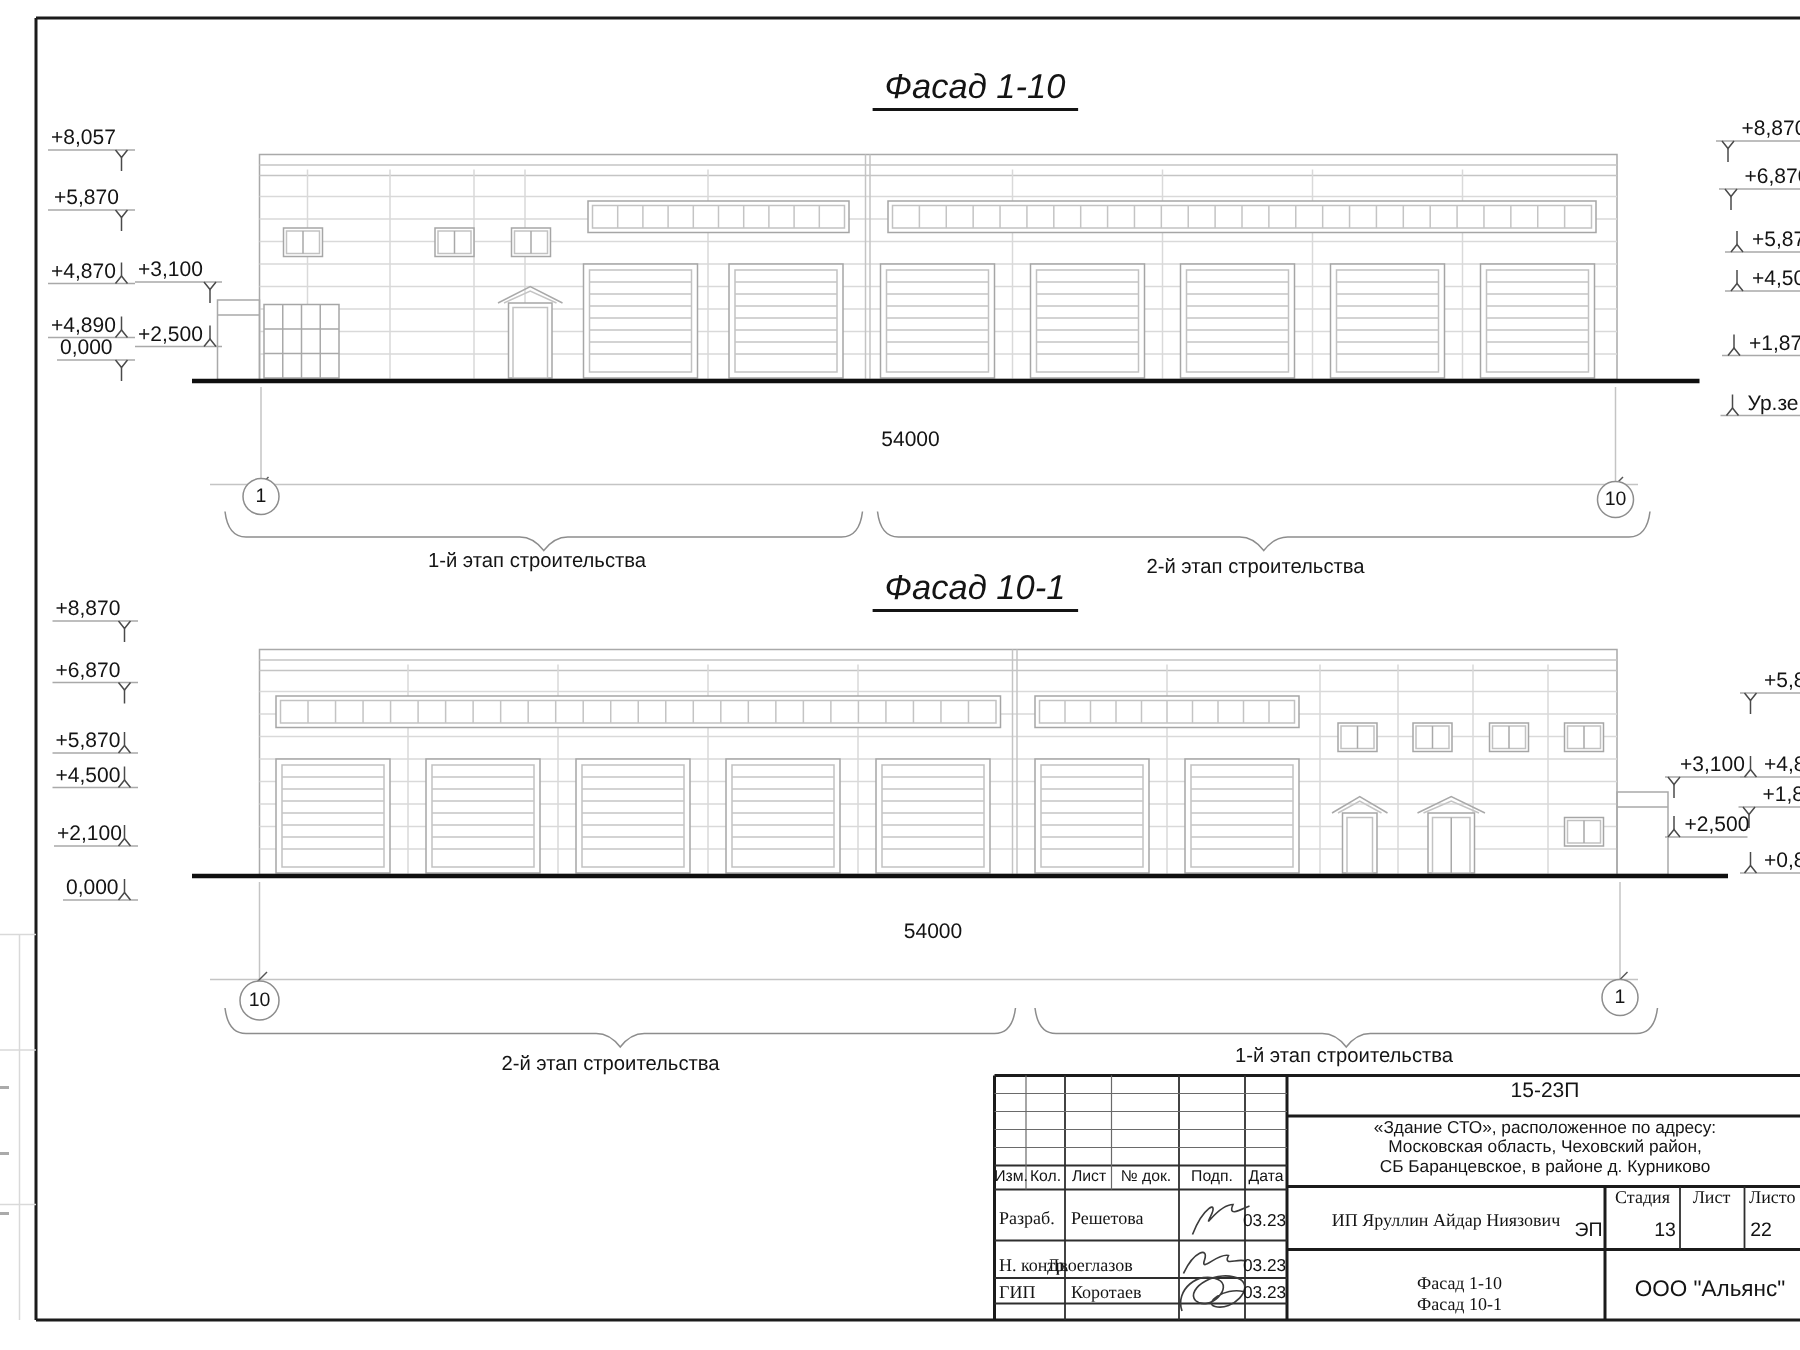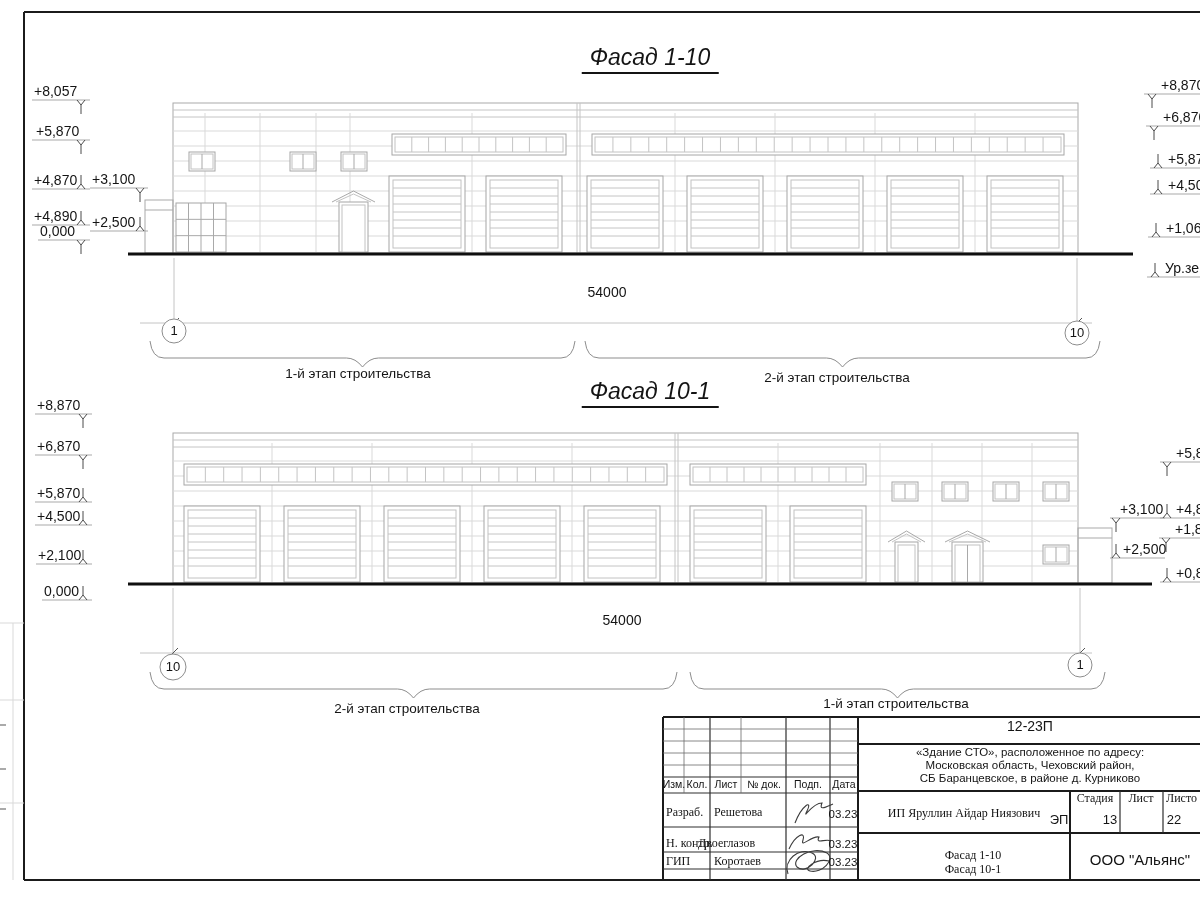--- a/index.html
+++ b/index.html
@@ -494,21 +494,21 @@
   <div class="tx mk" style="left:34px;top:173px">+4,870</div>
   <div class="tx mk" style="left:92px;top:172px">+3,100</div>
   <div class="tx mk" style="left:34px;top:209px">+4,890</div>
   <div class="tx mk" style="left:40px;top:224px">0,000</div>
   <div class="tx mk" style="left:92px;top:215px">+2,500</div>
 
   <div class="tx mk" style="left:1161px;top:78px">+8,870</div>
   <div class="tx mk" style="left:1163px;top:110px">+6,870</div>
   <div class="tx mk" style="left:1168px;top:152px">+5,87</div>
   <div class="tx mk" style="left:1168px;top:178px">+4,50</div>
-  <div class="tx mk" style="left:1166px;top:221px">+1,06</div>
+  <div class="tx mk" style="left:1166px;top:221px">+1,87</div>
   <div class="tx mk" style="left:1165px;top:261px">Ур.зе</div>
 
   <div class="tx dim ctr" style="left:607px;top:285px">54000</div>
   <div class="tx bub" style="left:174px;top:331px">1</div>
   <div class="tx bub" style="left:1077px;top:333px">10</div>
   <div class="tx lab ctr" style="left:358px;top:367px">1-й этап строительства</div>
   <div class="tx lab ctr" style="left:837px;top:371px">2-й этап строительства</div>
 
   <div class="tx f-title ctr" style="left:650px;top:379px">Фасад 10-1</div>
 
@@ -526,21 +526,21 @@
   <div class="tx mk" style="left:1176px;top:502px">+4,8</div>
   <div class="tx mk" style="left:1175px;top:522px">+1,8</div>
   <div class="tx mk" style="left:1176px;top:566px">+0,8</div>
 
   <div class="tx dim ctr" style="left:622px;top:613px">54000</div>
   <div class="tx bub" style="left:173px;top:667px">10</div>
   <div class="tx bub" style="left:1080px;top:665px">1</div>
   <div class="tx lab ctr" style="left:407px;top:702px">2-й этап строительства</div>
   <div class="tx lab ctr" style="left:896px;top:697px">1-й этап строительства</div>
 
-  <div class="tx tb14 ctr" style="left:1030px;top:719px">12-23П</div>
+  <div class="tx tb14 ctr" style="left:1030px;top:719px">15-23П</div>
   <div class="tx tb11 ctr" style="left:1030px;top:746px">«Здание СТО», расположенное по адресу:</div>
   <div class="tx tb11 ctr" style="left:1030px;top:759px">Московская область, Чеховский район,</div>
   <div class="tx tb11 ctr" style="left:1030px;top:772px">СБ Баранцевское, в районе д. Курниково</div>
 
   <div class="tx tb10 ctr" style="left:674px;top:779px">Изм.</div>
   <div class="tx tb10 ctr" style="left:697px;top:779px">Кол.</div>
   <div class="tx tb10 ctr" style="left:726px;top:779px">Лист</div>
   <div class="tx tb10 ctr" style="left:764px;top:779px">№ док.</div>
   <div class="tx tb10 ctr" style="left:808px;top:779px">Подп.</div>
   <div class="tx tb10 ctr" style="left:844px;top:779px">Дата</div>

